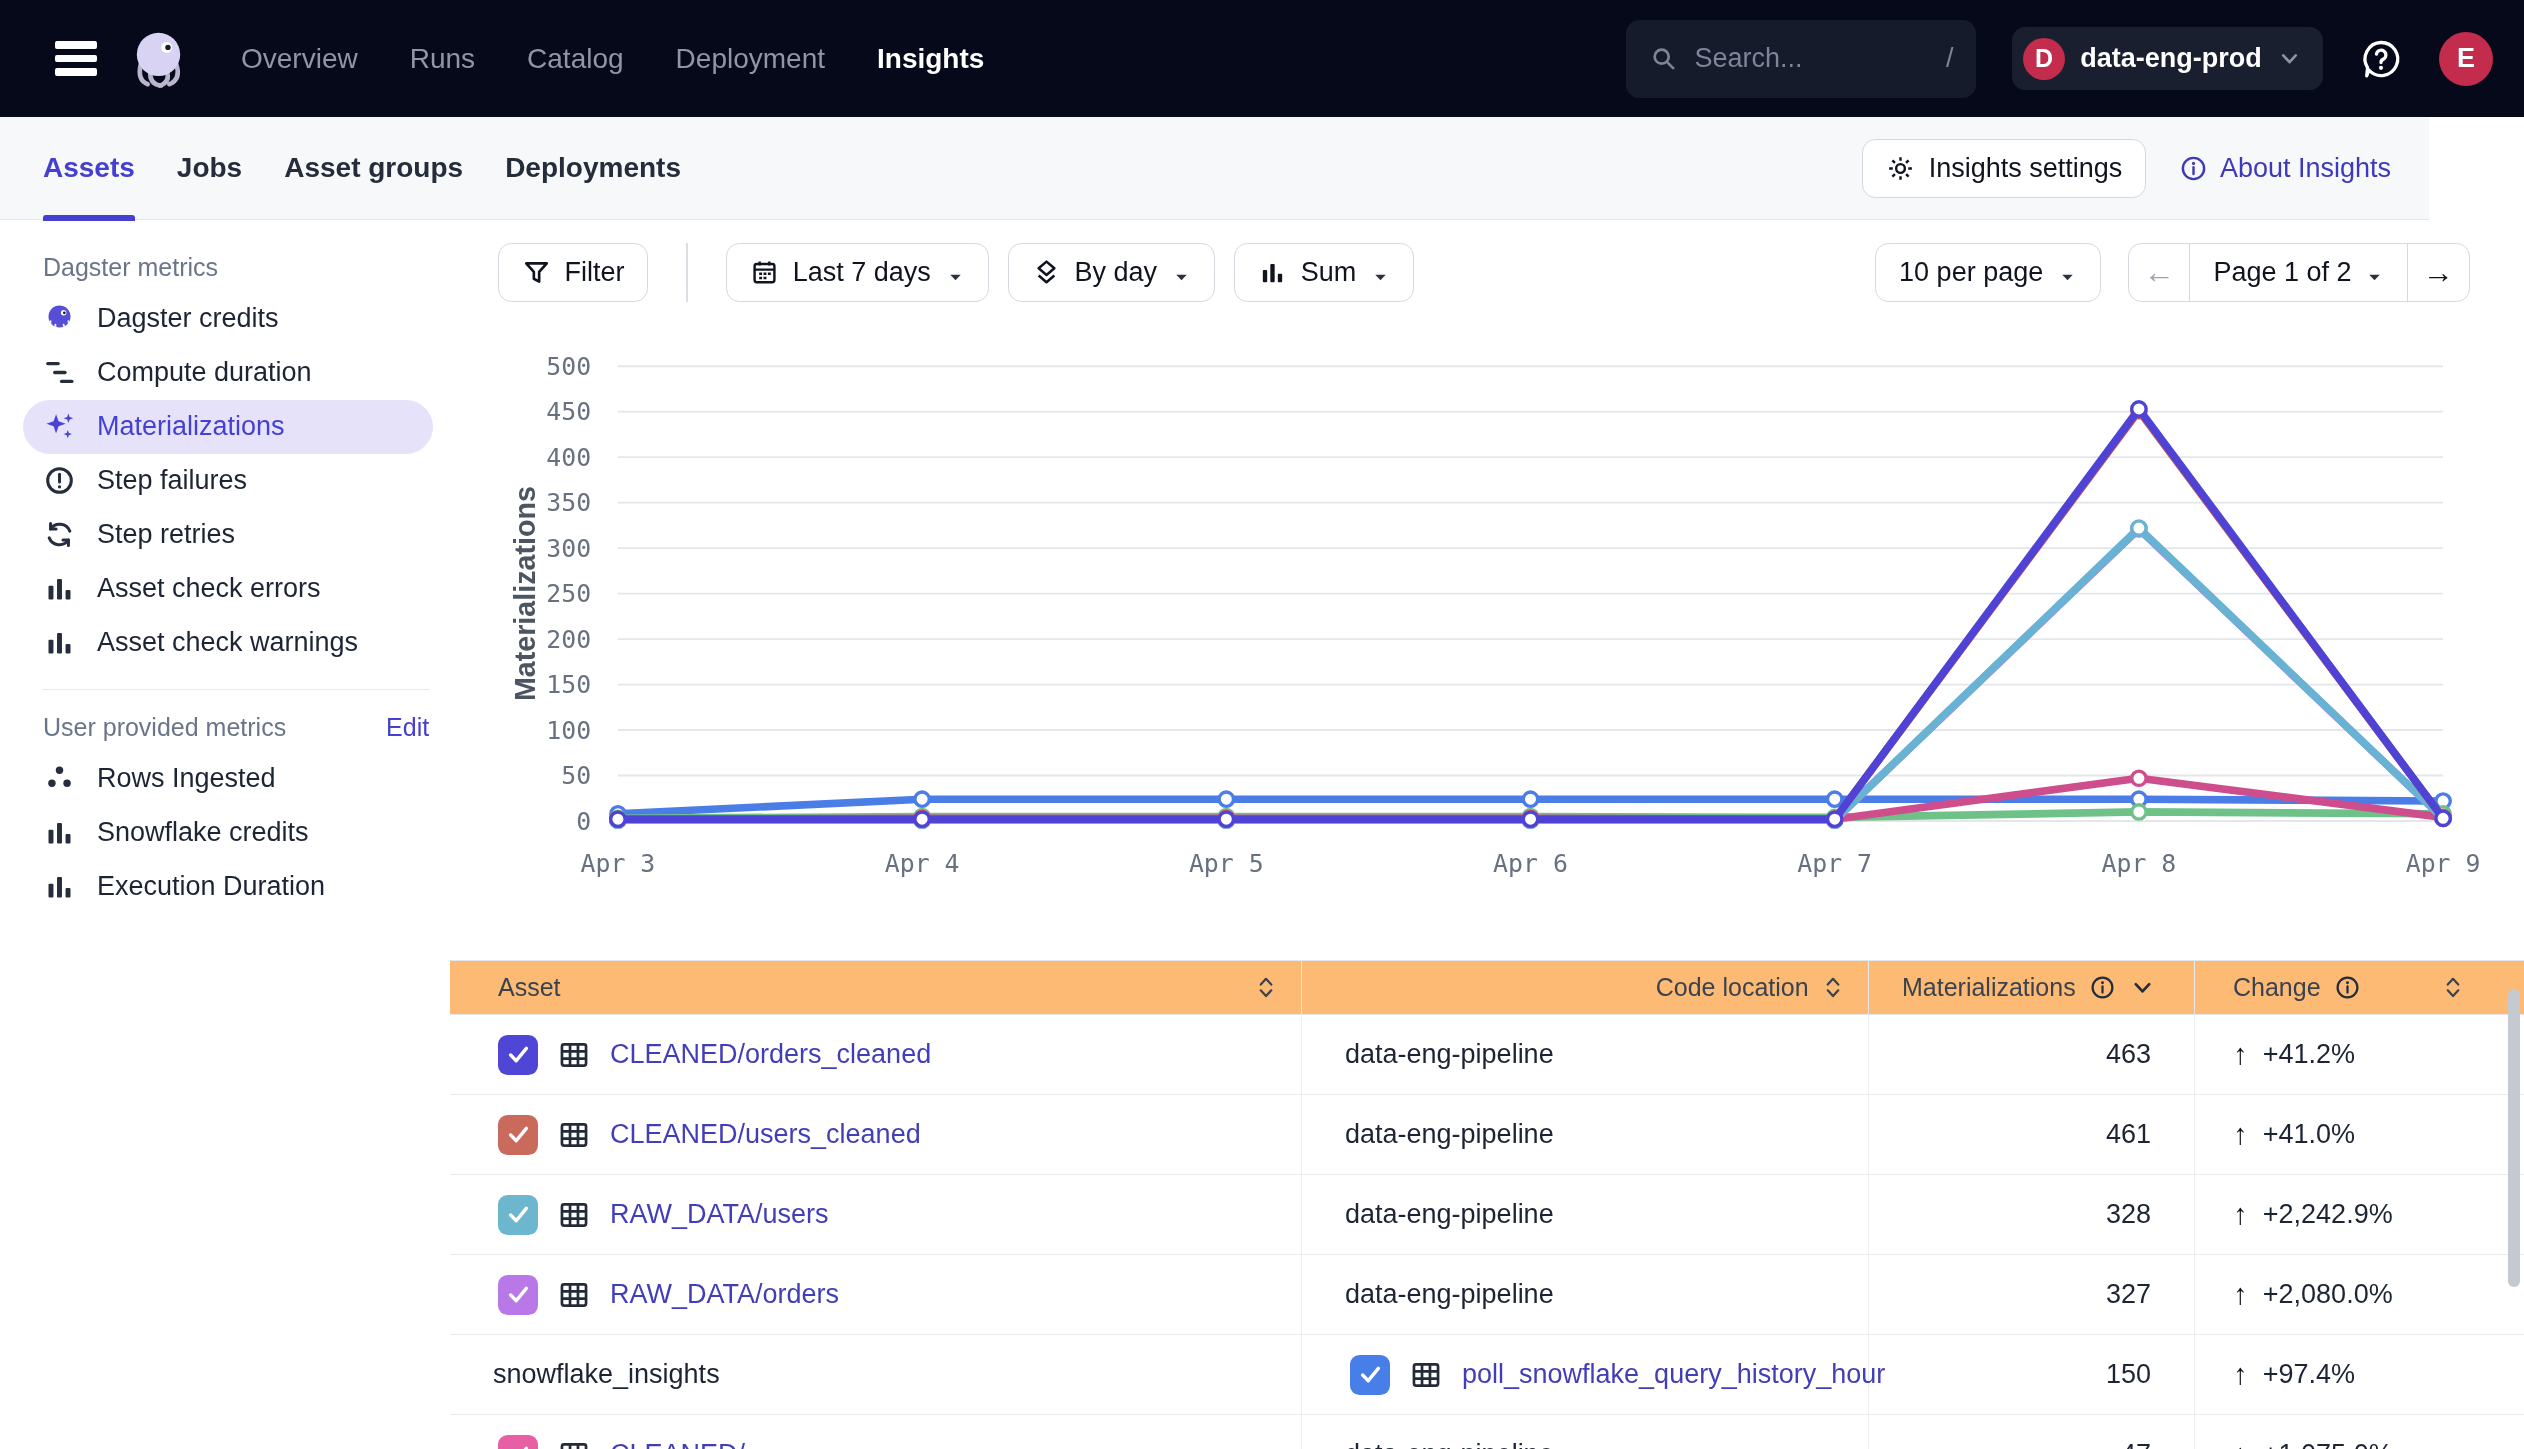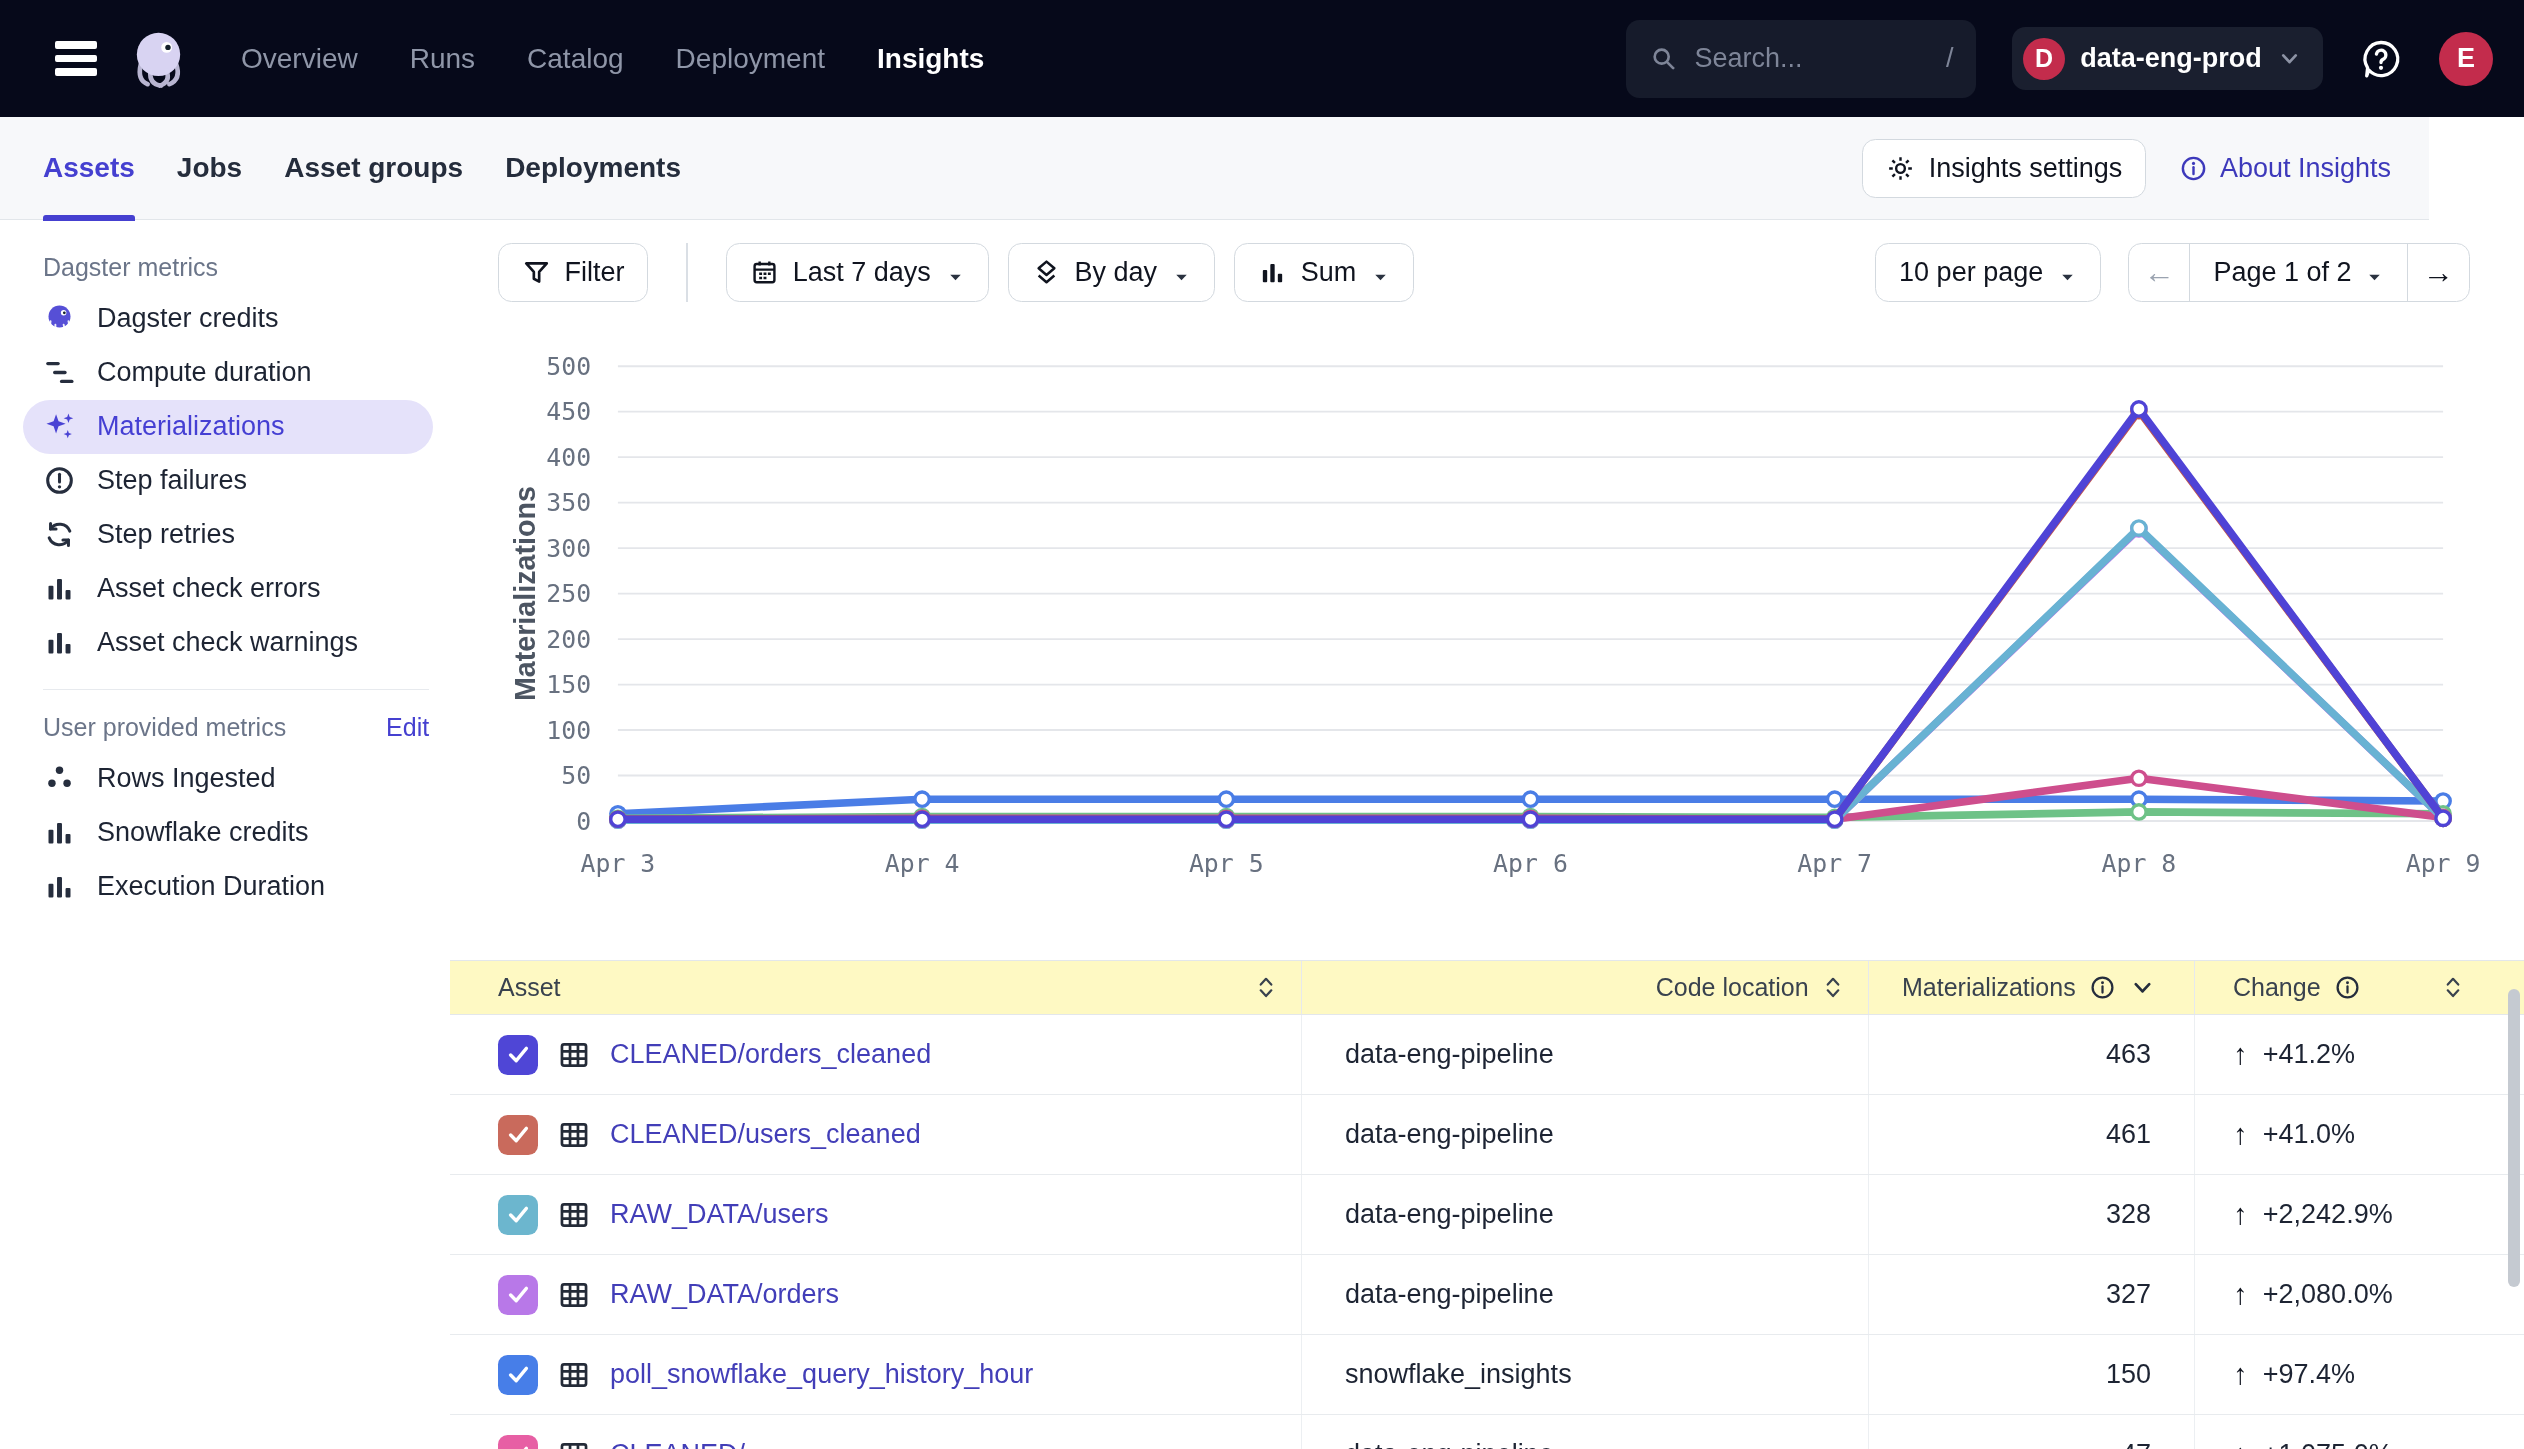--- a/index.html
+++ b/index.html
@@ -80,21 +80,21 @@
   .pager-next { width:61px; color:#10141f; font-size:31px; }
 
   
   .chart-wrap { position:absolute; left:0; top:107px; width:2075px; height:581px; }
   .tick { font-family:"DejaVu Sans Mono", monospace; font-size:26px; fill:#687180; }
   .ytitle { font-family:"Liberation Sans", sans-serif; font-weight:700; font-size:30px; fill:#4c5562; }
 
   
   .table { position:absolute; left:0; top:740px; width:2075px; }
   .thead { display:grid; grid-template-columns:852px 567px 326px 1fr; height:55px;
-    background:#fef9c3; border-top:1.9px solid #e3e7eb; border-bottom:1.9px solid #e3e7eb; }
+    background:#fdba74; border-top:1.9px solid #e3e7eb; border-bottom:1.9px solid #e3e7eb; }
   .th { display:flex; align-items:center; font-size:25px; color:#39424e; gap:13.4px; }
   .th.c1 { padding:0 23px 0 48px; border-right:1.9px solid #e6e9ed; justify-content:space-between; }
   .th.c2 { padding:0 23px 0 43px; border-right:1.9px solid #e6e9ed; justify-content:flex-end; }
   .th.c3 { padding:0 19px 0 33px; border-right:1.9px solid #e6e9ed; }
   .th.c4 { padding:0 43px 0 38px; }
   .sorticon { width:23px; height:26px; color:#39424e; flex:none; cursor:pointer; }
   .hicon { width:27px; height:27px; color:#252d3c; flex:none; cursor:pointer; }
   .trow { display:grid; grid-template-columns:852px 567px 326px 1fr; height:80px;
     border-bottom:1.9px solid #e8ebee; background:#fff; }
   .td { display:flex; align-items:center; font-size:27px; color:#1d2433; }
@@ -610,34 +610,34 @@
           </div>
           <div class="td c3">
             <span>327</span>
           </div>
           <div class="td c4">
             <span class="uparrow">↑</span>
             <span>+2,080.0%</span>
           </div>
         </div>
         <div class="trow">
+          <div class="td c2">
+            <span>snowflake_insights</span>
+          </div>
           <div class="td c1">
             <span class="cbox" style="background: rgb(71, 126, 232);">
               <svg viewBox="0 0 24 24" fill="none" stroke="#fff" stroke-width="3" stroke-linecap="round" stroke-linejoin="round">
                 <path d="M5 12.5 L10 17.5 L19 6.5"></path>
               </svg>
             </span>
             <span class="gicon"><svg viewBox="0 0 24 24" fill="none" stroke="currentColor" stroke-width="1.9">
                 <rect x="3.5" y="4.5" width="17" height="15" rx="1.5"></rect>
                 <path d="M3.5 9.5 H20.5 M3.5 14.5 H20.5 M9.2 4.5 V19.5 M14.8 4.5 V19.5"></path>
               </svg></span>
             <span class="alink">poll_snowflake_query_history_hour</span>
-          </div>
-          <div class="td c2">
-            <span>snowflake_insights</span>
           </div>
           <div class="td c3">
             <span>150</span>
           </div>
           <div class="td c4">
             <span class="uparrow">↑</span>
             <span>+97.4%</span>
           </div>
         </div>
         <div class="trow">

